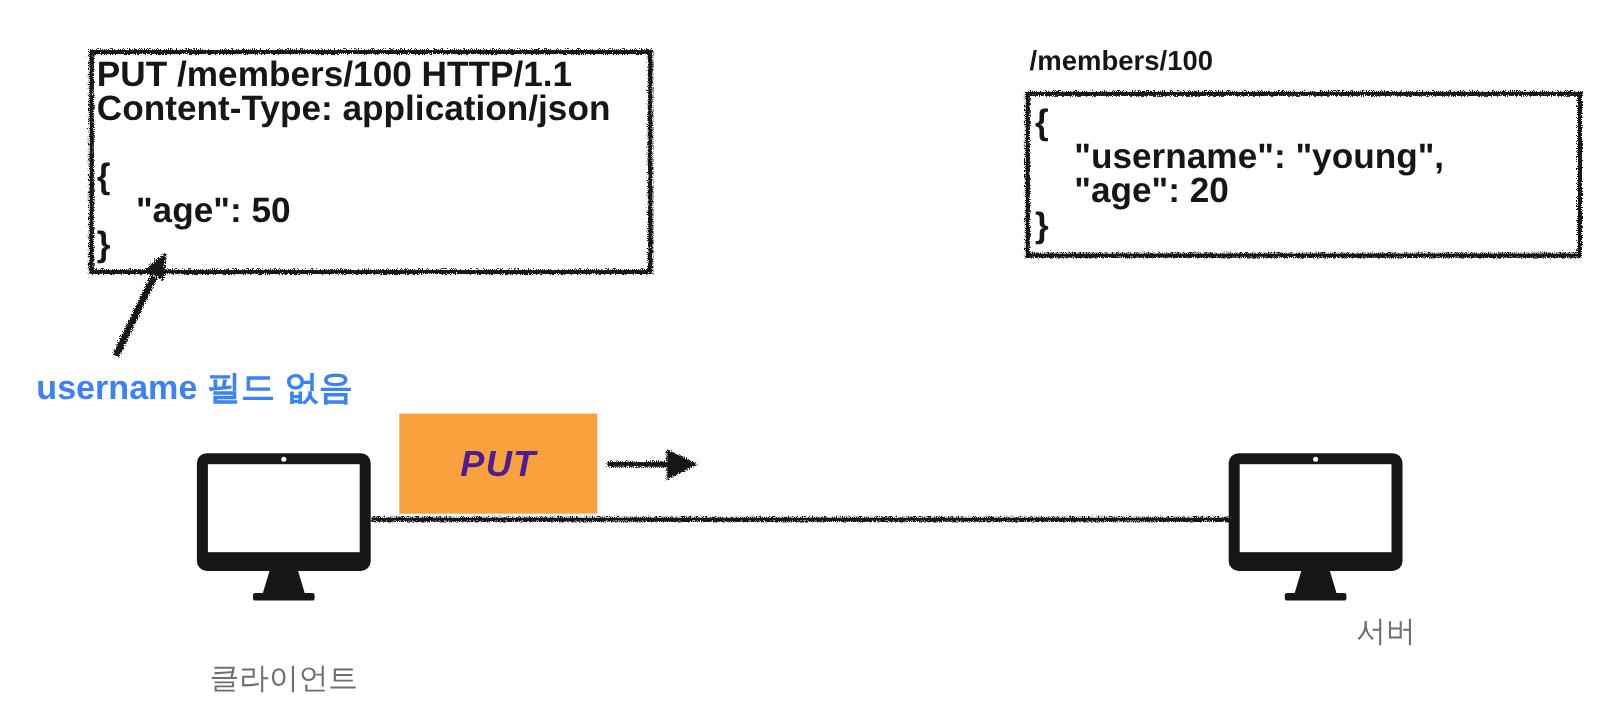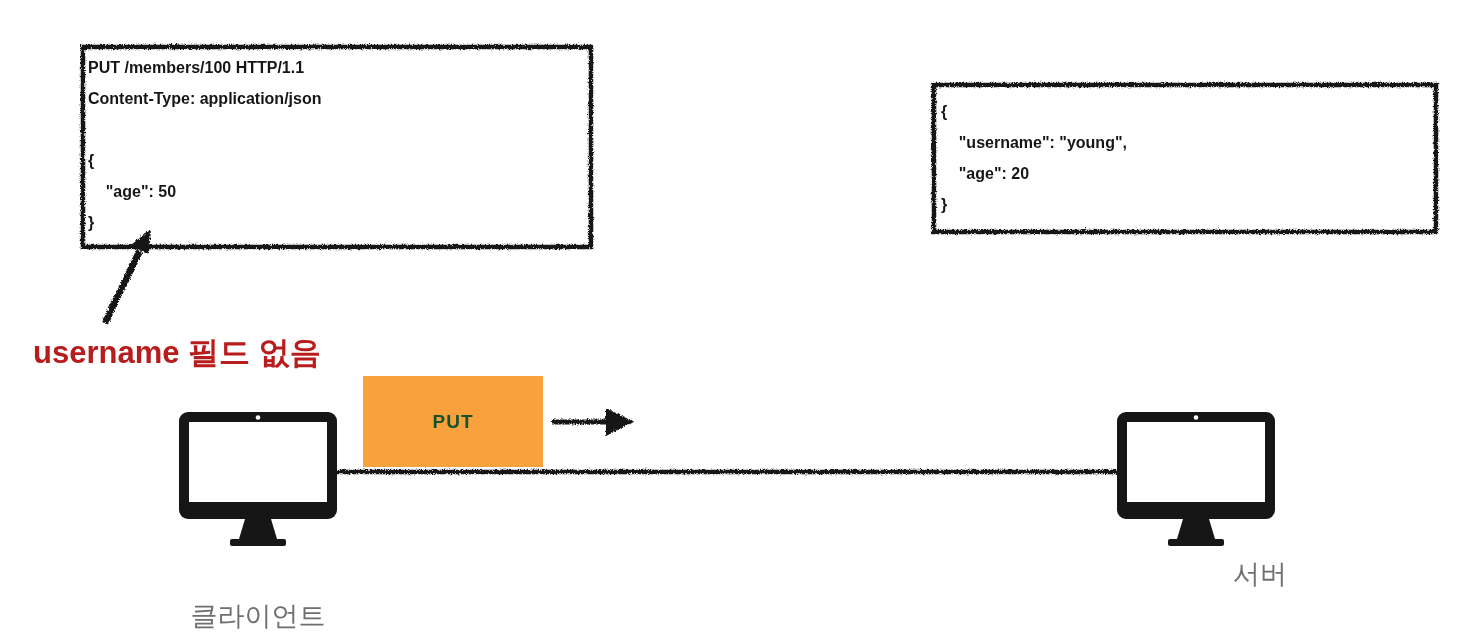--- a/index.html
+++ b/index.html
@@ -4,38 +4,38 @@
 <style>
   html,body{margin:0;padding:0;background:#fff;}
   .canvas{
     position:relative;width:1470px;height:640px;background:#fff;overflow:hidden;
     font-family:"Liberation Sans","DejaVu Sans",sans-serif;
   }
   .art{position:absolute;left:0;top:0;width:1470px;height:640px;}
   pre.code{
     margin:0;position:absolute;white-space:pre;
     font-family:"Liberation Sans","DejaVu Sans",sans-serif;
-    font-weight:700;font-size:16px;line-height:31px;color:#161616;
+    font-weight:700;font-size:32px;line-height:31px;color:#161616;
   }
   .request-text{left:88px;top:52px;}
   .resource-text{left:941px;top:96px;}
   .resource-label{
     position:absolute;left:936px;top:42px;
     font-weight:700;font-size:25px;color:#161616;
   }
   .annotation{
     position:absolute;left:33px;top:332px;
     font-weight:700;font-size:31px;letter-spacing:0;
   }
   .method-badge{
     position:absolute;left:363px;top:376px;width:180px;height:91px;
     display:flex;align-items:center;justify-content:center;
   }
   .method-badge span{
-    font-weight:700;font-size:19px;color:#14532d;letter-spacing:1px;
+    font-weight:700;font-size:33px;color:#4c1d95;letter-spacing:1px;font-style:italic;
   }
   .node-label{
     position:absolute;top:556px;text-align:center;font-size:27px;font-weight:400;
   }
   .client-label{left:169px;width:178px;margin-top:42px;}
   .server-label{left:1107px;width:180px;}
 </style>
 </head>
 <body>
 
@@ -80,27 +80,28 @@
     </g>
   </svg>
 
   <pre class="code request-text">PUT /members/100 HTTP/1.1
 Content-Type: application/json
 
 {
     "age": 50
 }</pre>
 
+  <div class="resource-label">/members/100</div>
 
   <pre class="code resource-text">{
     "username": "young",
     "age": 20
 }</pre>
 
-  <div class="annotation" style="color: #b91c1c;">username 필드 없음</div>
+  <div class="annotation" style="color: #3b82f6;">username 필드 없음</div>
 
   <div class="method-badge" style="background-color: rgb(249, 161, 60);">
     <span>PUT</span>
   </div>
 
   <div class="node-label client-label" style="color: rgb(111, 111, 111);">클라이언트</div>
 
   <div class="node-label server-label" style="color: rgb(111, 111, 111); text-align: right;">서버</div>
 
 </div>

